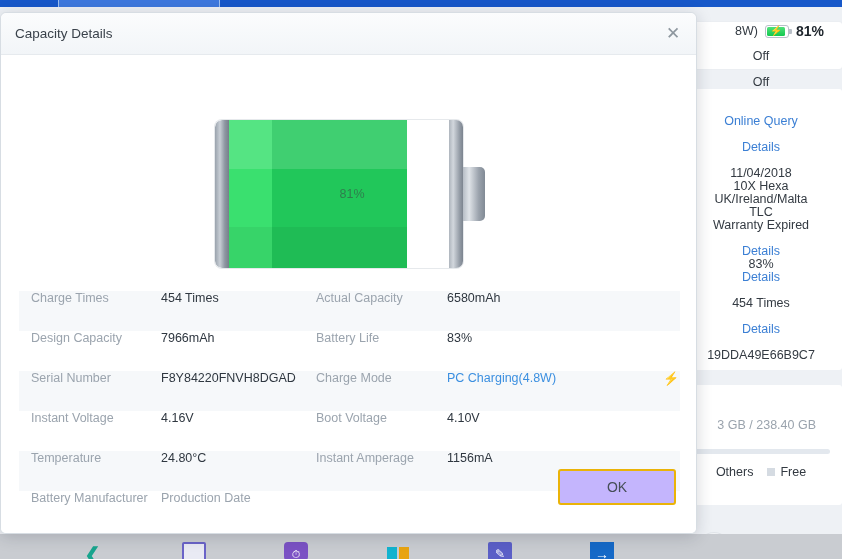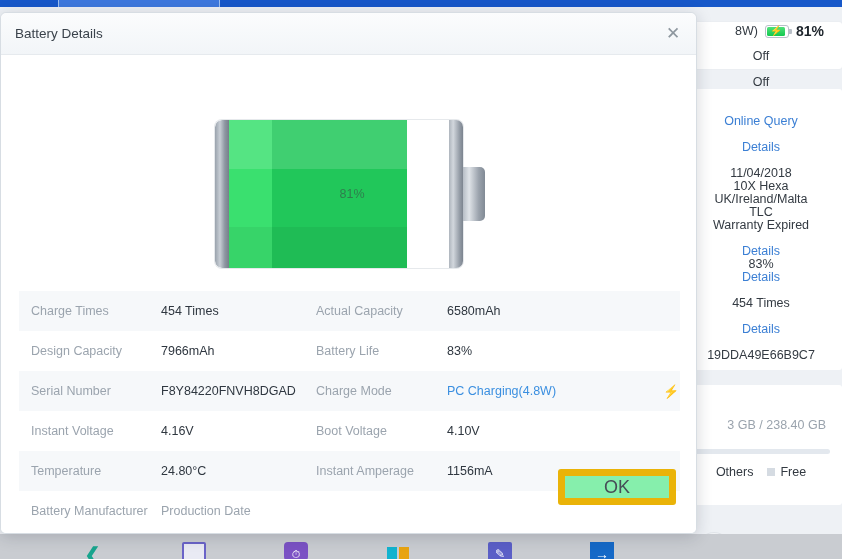--- a/index.html
+++ b/index.html
@@ -143,21 +143,21 @@
   }
   .info-line .lnk {
     color: #3b7fd4;
     margin-top: 44px;
   }
 
   .storage-text {
     position: absolute;
     left: 0; top: 411px;
     width: 152px;
-    padding-right: 16px;
+    padding-right: 26px;
     box-sizing: border-box;
     text-align: right;
     font-size: 12.5px;
     color: #9aa3ad;
     white-space: nowrap;
   }
   .storage-bar {
     position: absolute;
     left: 0; top: 442px;
     width: 140px; height: 5px;
@@ -370,21 +370,20 @@
   }
 
   
   .info-table {
     position: absolute;
     left: 18px; top: 236px;
     width: 661px;
   }
   .tr {
     display: flex;
-    align-items: center;
     height: 40px;
   }
   .tr.odd { background: #f6f8fa; }
   .tr.even { background: #ffffff; }
   .td-label {
     width: 142px;
     padding-left: 12px;
     box-sizing: border-box;
     font-size: 12.5px;
     color: #9ba4ae;
@@ -418,25 +417,25 @@
   .dlg-footer {
     position: absolute;
     left: 0; bottom: 0;
     width: 100%;
     height: 76px;
   }
   .ok-button {
     position: absolute;
     right: 20px; top: 10px;
     width: 118px; height: 36px;
-    background: #86efac;
-    border: 7px solid #eab308;
+    background: #c4b5fd;
+    border: 2px solid #eab308;
     border-radius: 3px;
     color: #464e57;
-    font-size: 18px;
+    font-size: 14px;
     display: flex;
     align-items: center;
     justify-content: center;
     cursor: pointer;
     box-sizing: border-box;
   }
 </style>
 </head>
 <body>
 
@@ -527,21 +526,21 @@
           <i class="y"></i>
         </span>
       <span class="tb-icon i-edit">✎</span>
       <span class="tb-icon i-arrow">→</span>
     </div>
   </div>
 
   <div class="dialog">
 
     <div class="dlg-titlebar">
-      <span class="dlg-title">Battery Details</span>
+      <span class="dlg-title">Capacity Details</span>
       <span class="dlg-close">✕</span>
     </div>
 
     <div class="dlg-body">
 
       <div class="battery-art">
         <div class="batt-shell">
           <div class="batt-leftcap"></div>
           <div class="batt-fill" id="battFill" style="width: 178.2px;"></div>
           <div class="batt-pct-label">81%</div>

